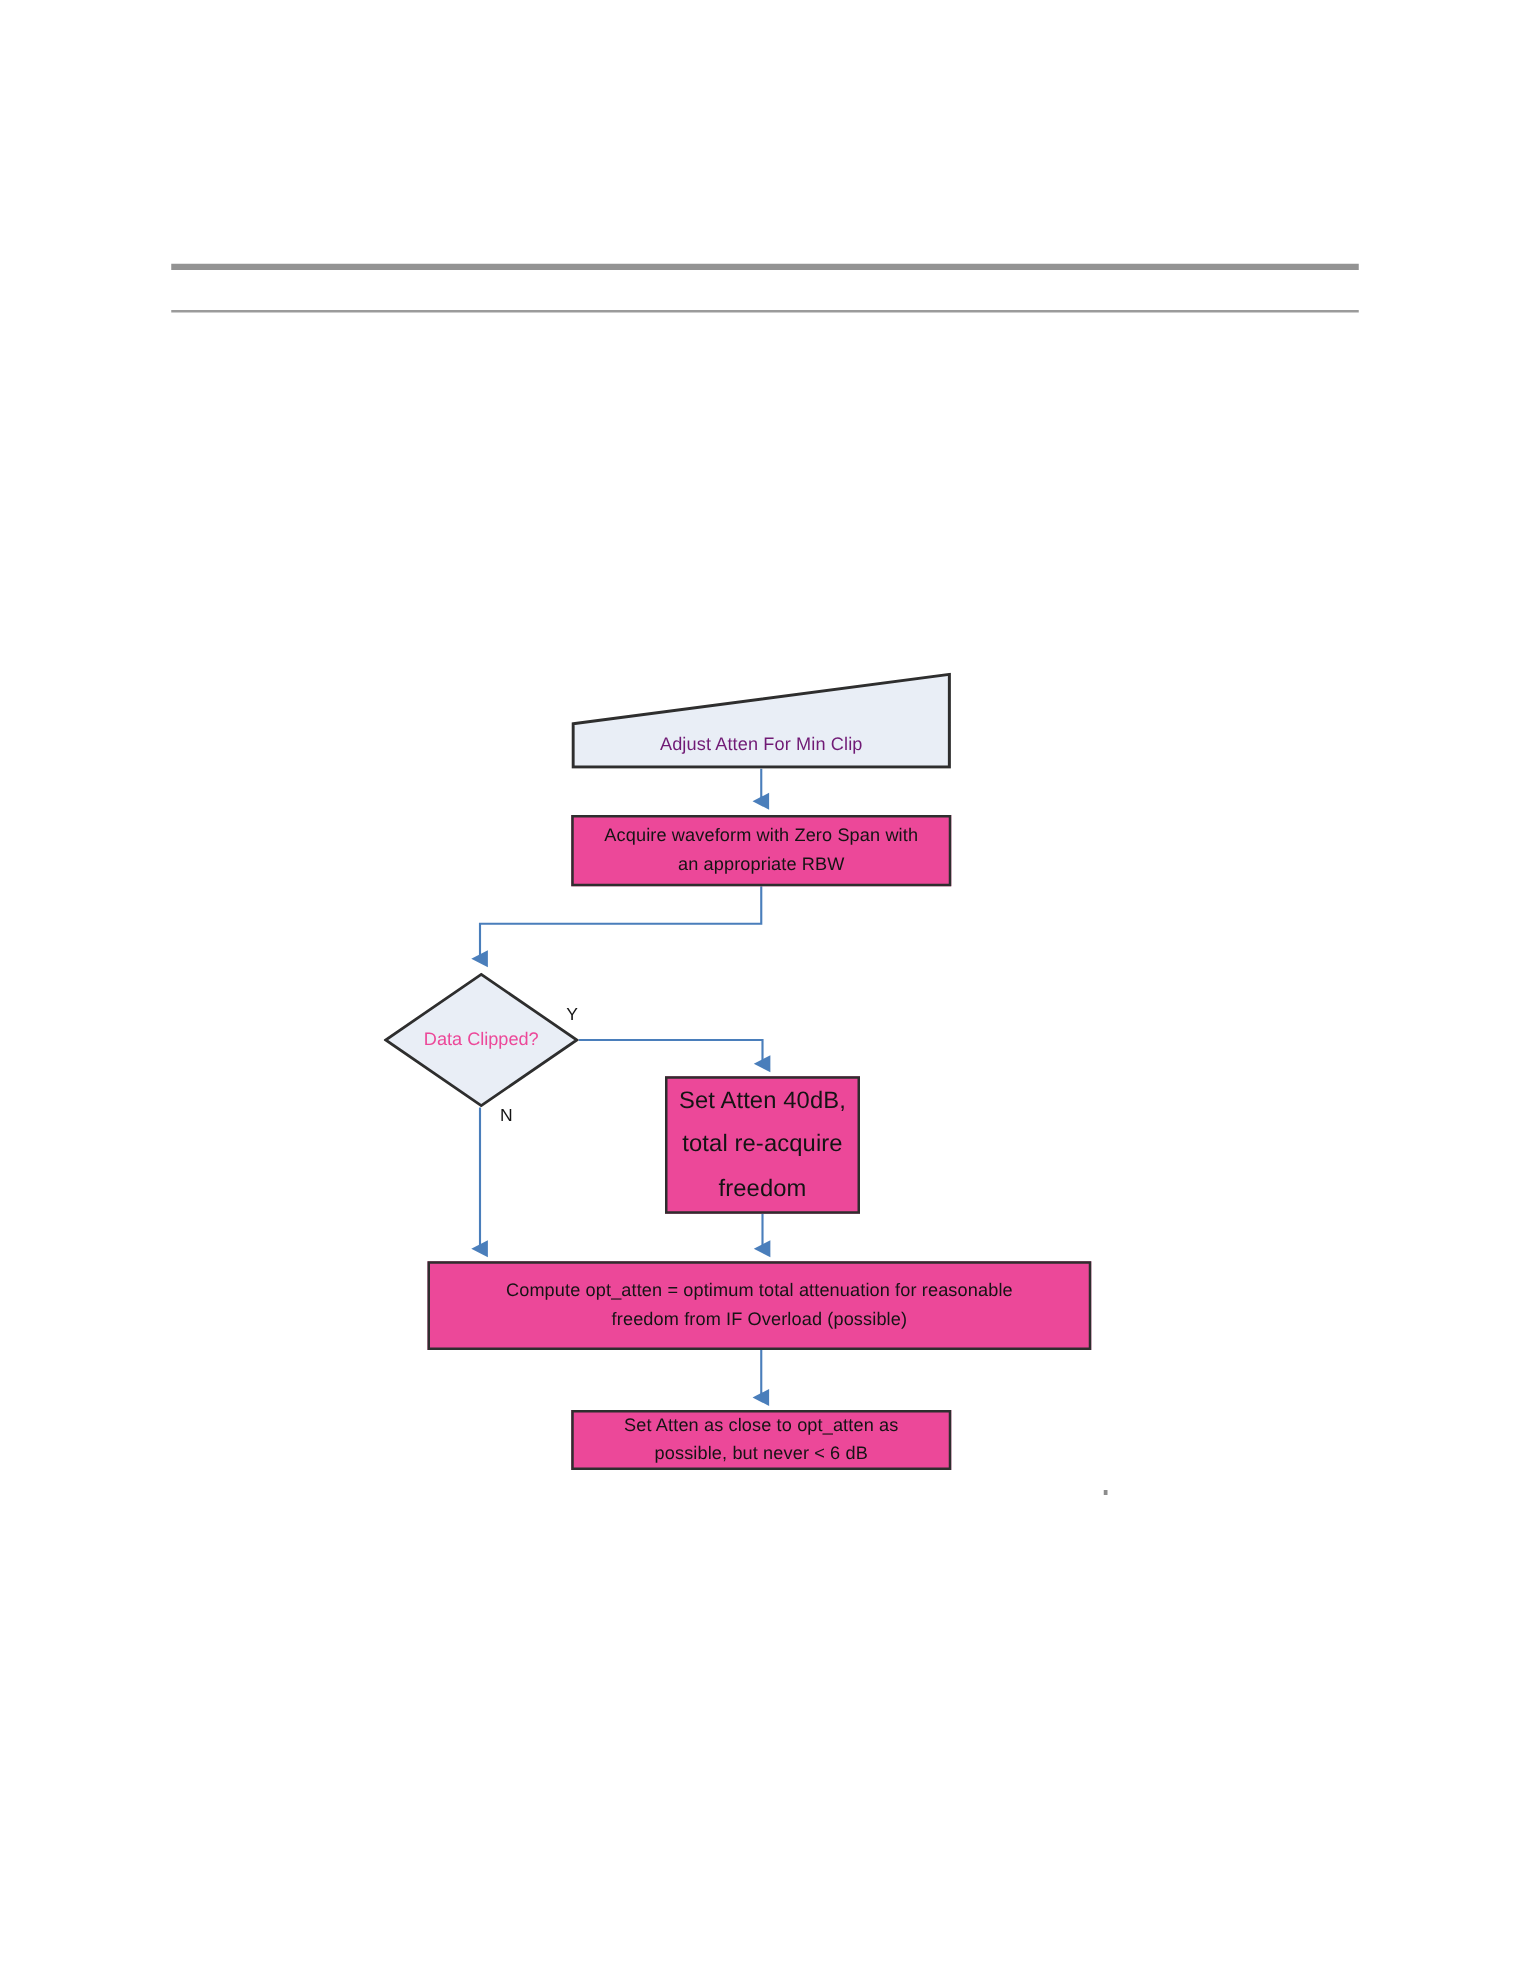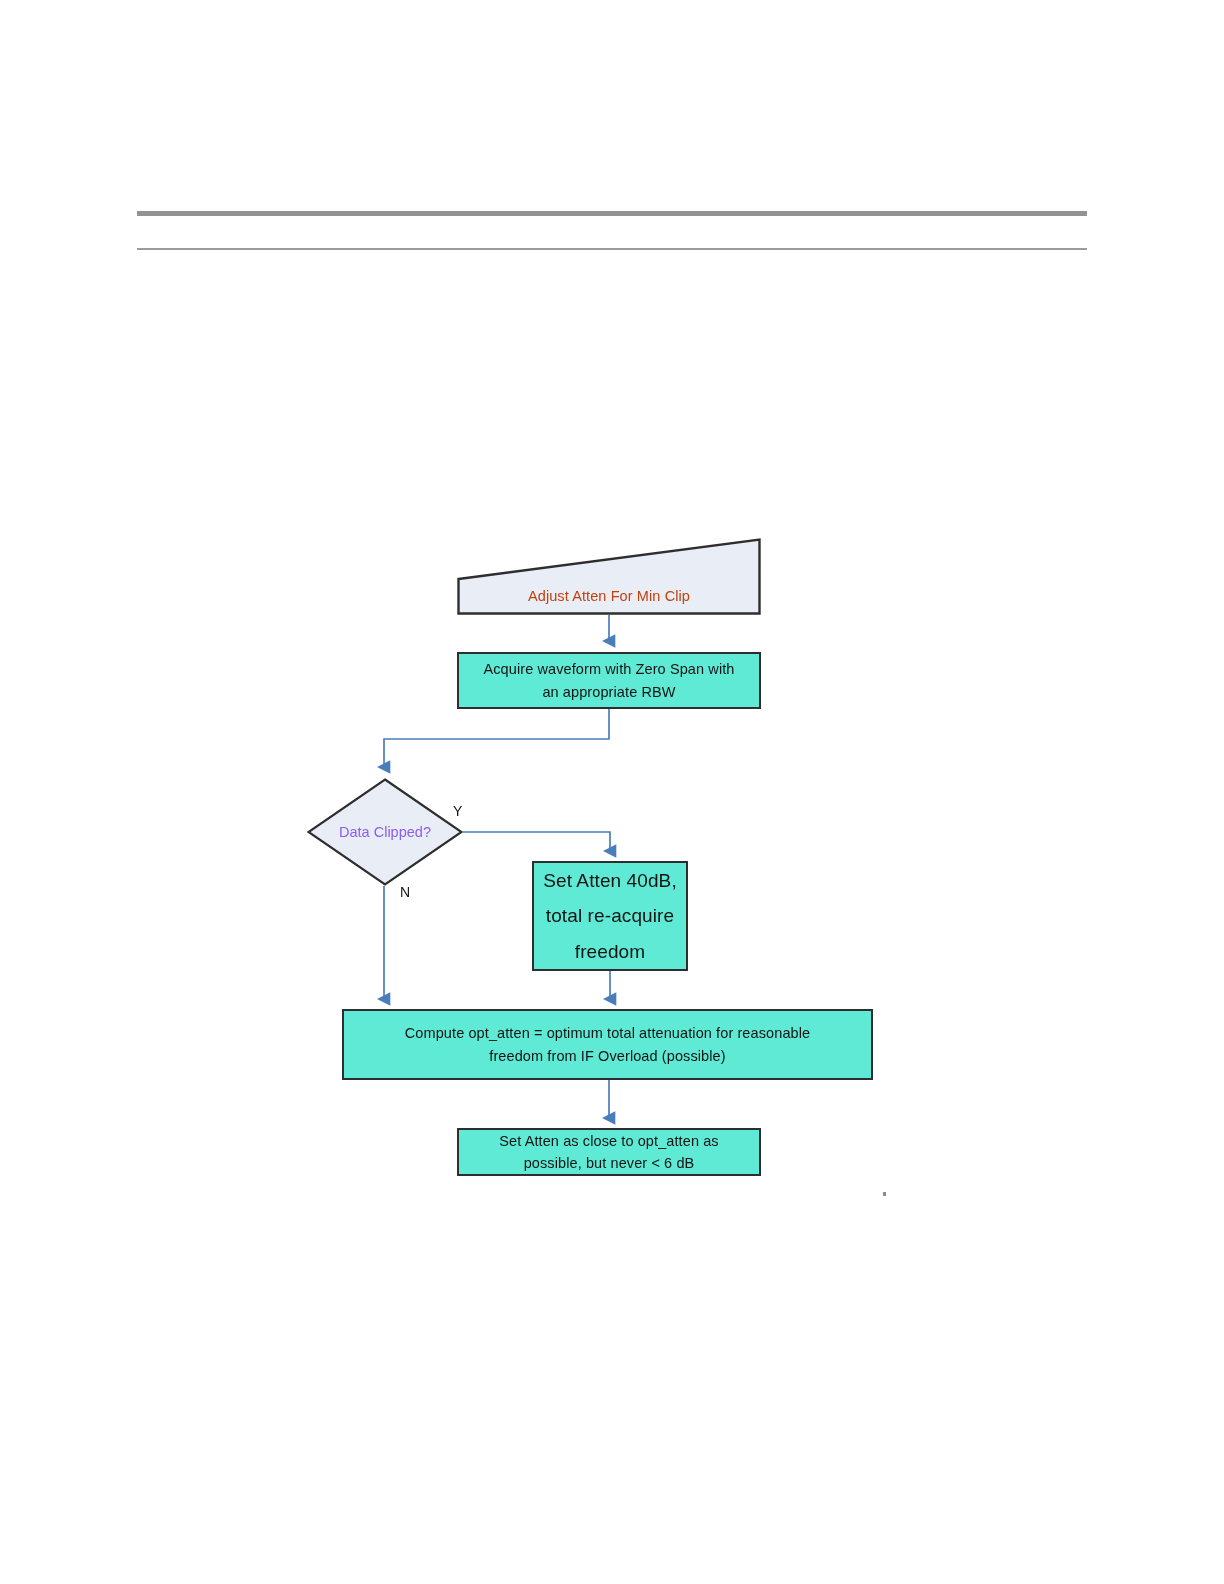--- a/index.html
+++ b/index.html
@@ -46,21 +46,21 @@
     left: 0;
     top: 0;
     width: 1224px;
     height: 1584px;
   }
 
   
   .node {
     position: absolute;
     box-sizing: border-box;
-    background: #5eead4;
+    background: #ec4899;
     border: 2px solid #2e2e2e;
     display: flex;
     align-items: center;
     justify-content: center;
     text-align: center;
     color: #141414;
     font-size: 14.5px;
     line-height: 1.55;
     letter-spacing: 0.1px;
     padding: 2px 8px;
@@ -77,21 +77,21 @@
     padding: 0;
     display: block;
   }
   .node-banner .banner-label {
     position: absolute;
     left: 0;
     right: 0;
     bottom: 8px;
     text-align: center;
     font-size: 14.5px;
-    color: #c2410c;
+    color: #701a75;
     z-index: 2;
   }
   .node-banner svg {
     position: absolute;
     left: 0;
     top: 0;
     width: 304px;
     height: 77px;
     z-index: 1;
   }
@@ -124,21 +124,21 @@
   .node-decision .diamond-label {
     position: absolute;
     left: 0;
     top: 0;
     width: 156px;
     height: 108px;
     display: flex;
     align-items: center;
     justify-content: center;
     font-size: 14.5px;
-    color: #8b5cf6;
+    color: #ec4899;
     z-index: 2;
   }
 
   .node-setatten40 {
     left: 532px;
     top: 861px;
     width: 156px;
     height: 110px;
     font-size: 19px;
     line-height: 1.85;

